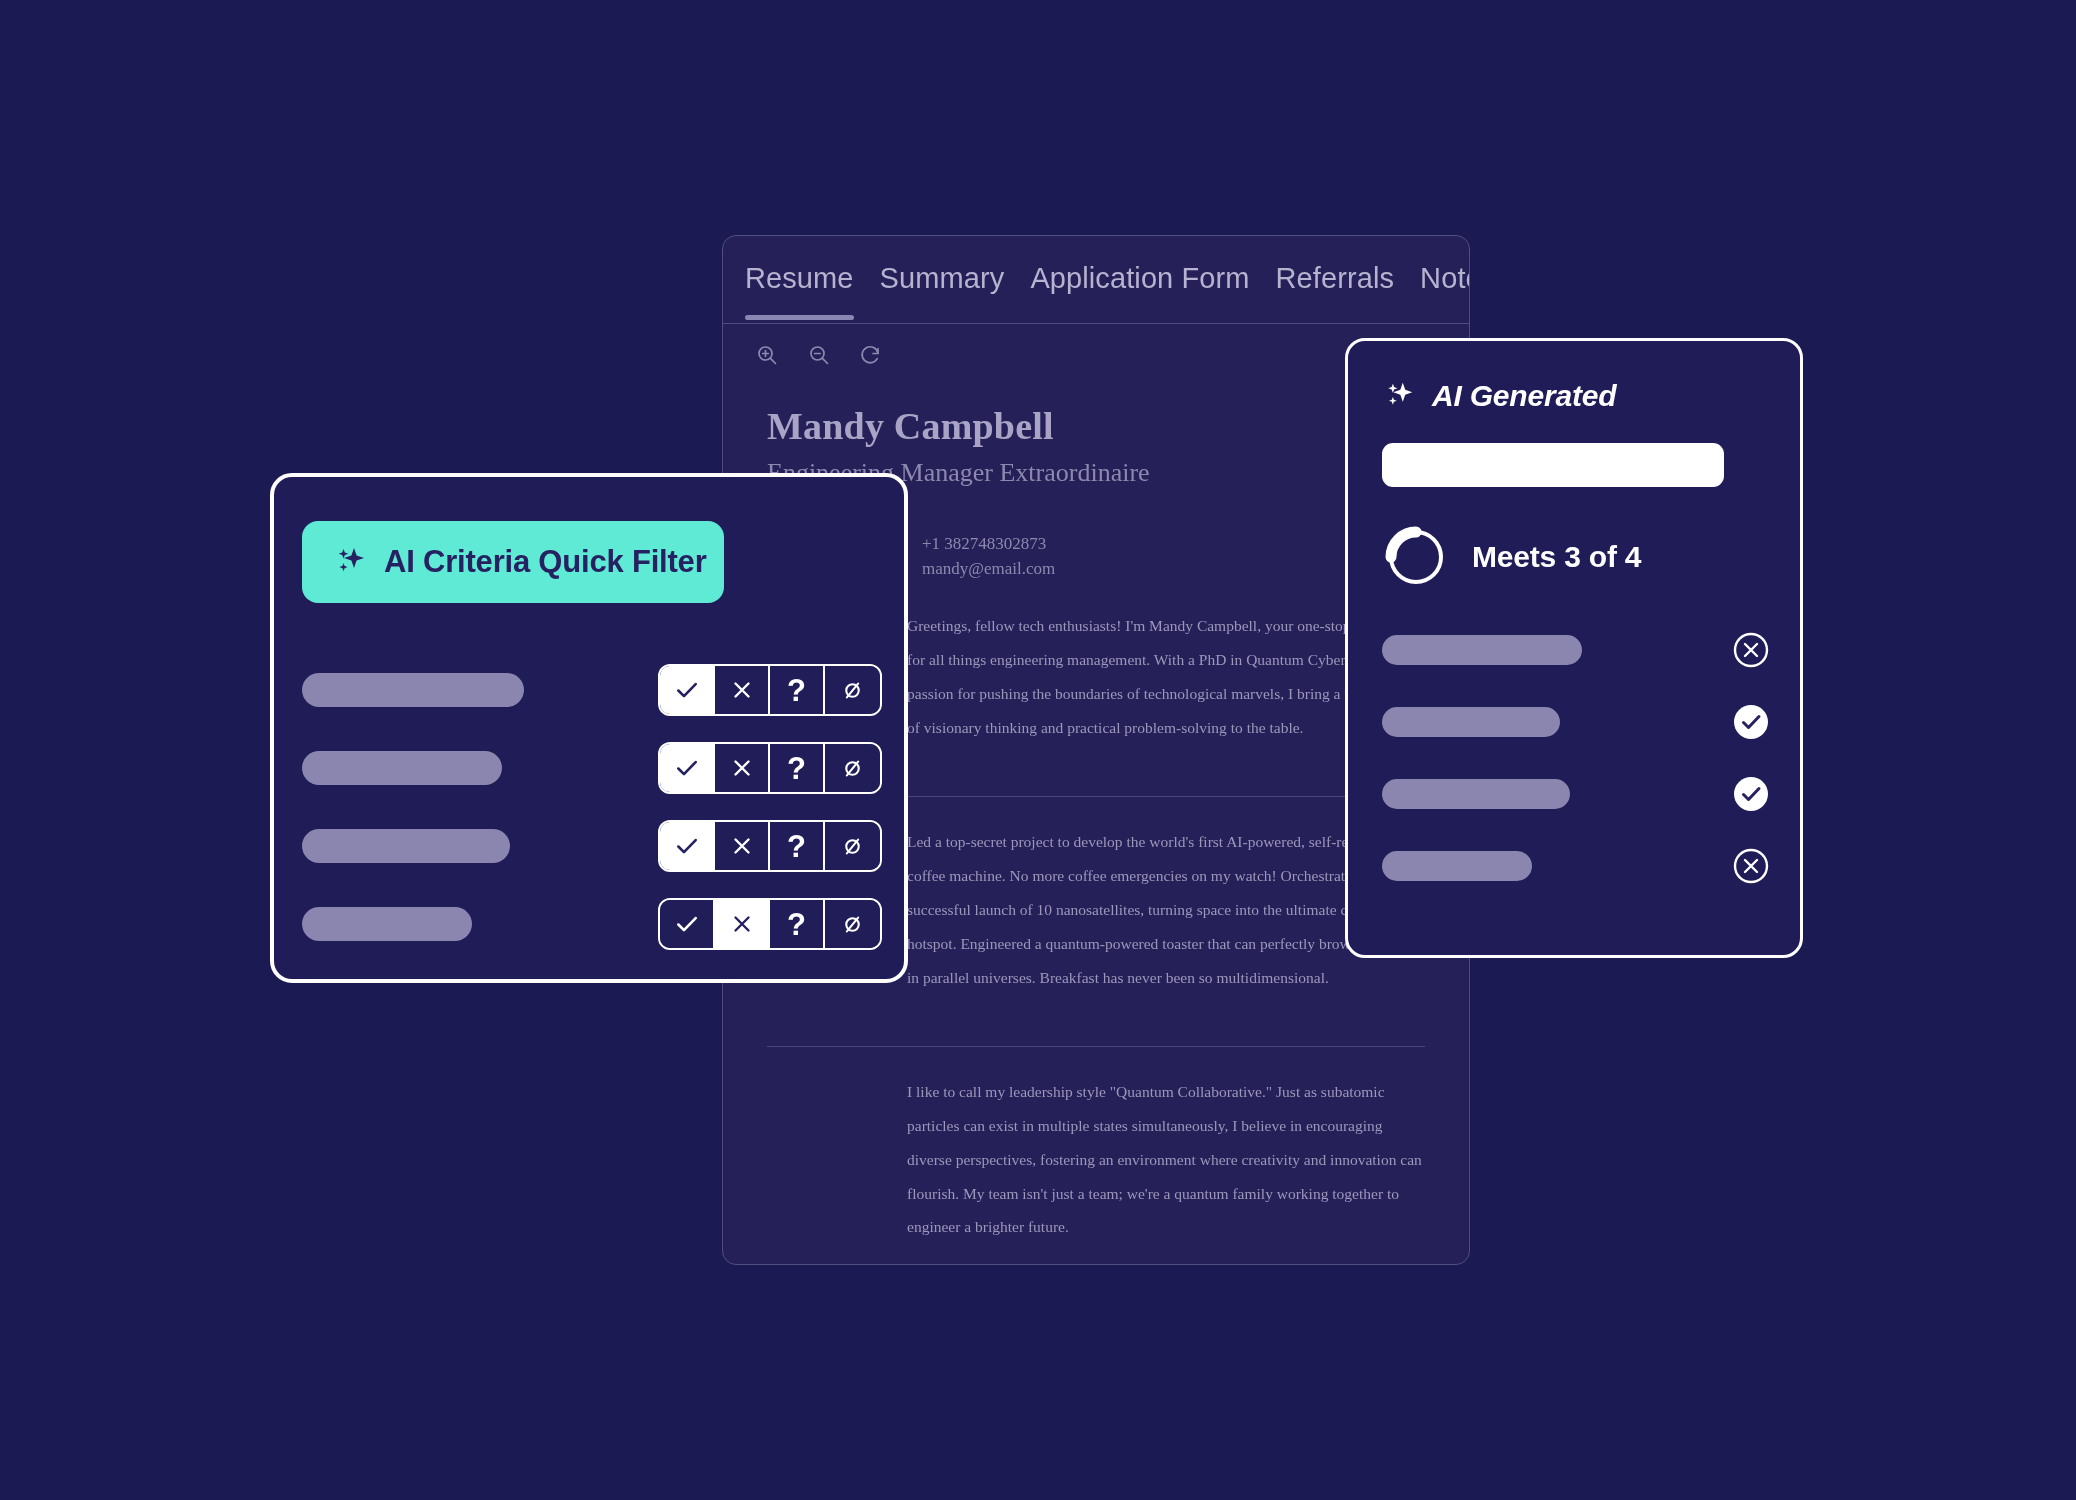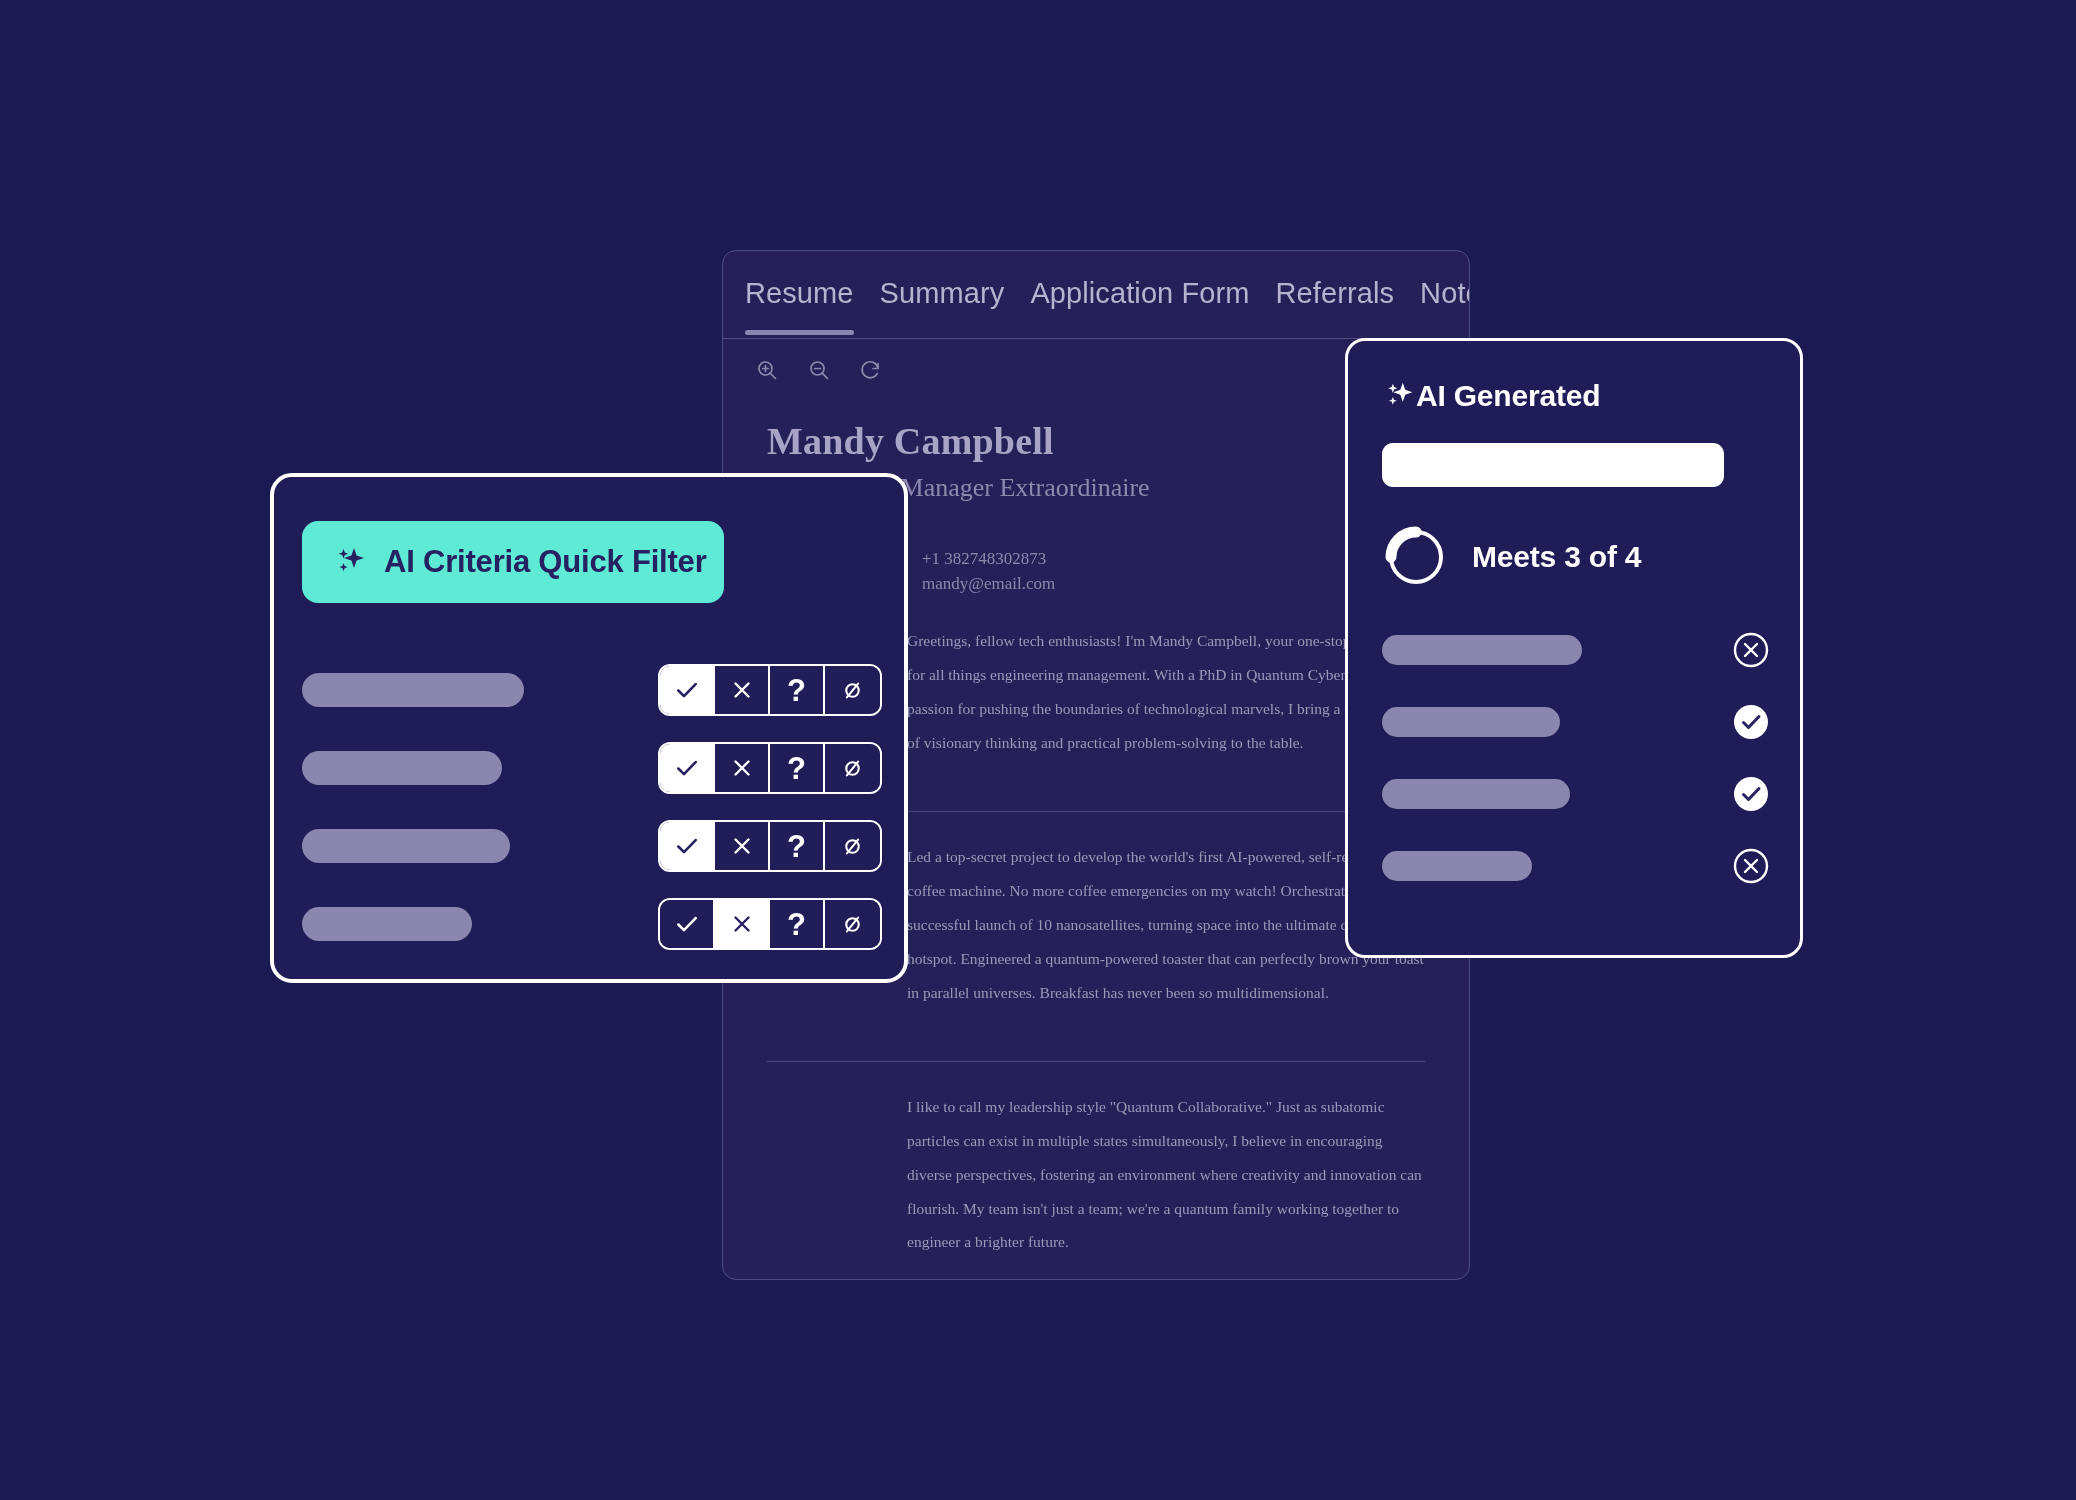--- a/index.html
+++ b/index.html
@@ -11,21 +11,20 @@
   }
   .stage { position: relative; width: 2076px; height: 1500px; }
   .resume-window {
     position: absolute;
     left: 722px; top: 235px;
     width: 748px; height: 1030px;
     background: #252158;
     border: 1.5px solid #514d7e;
     border-radius: 14px;
     overflow: hidden;
-    margin-top: 15px;
   }
   .tabbar {
     position: relative;
     height: 88px;
     padding: 0 22px;
     display: flex; align-items: center; gap: 26px;
     border-bottom: 1.5px solid #514d7e;
   }
   .tab {
     font-size: 29px;
@@ -147,22 +146,23 @@
   
   .ai-panel {
     position: absolute;
     left: 1345px; top: 338px;
     width: 458px; height: 620px;
     background: #201c57;
     border: 3px solid #ffffff;
     border-radius: 20px;
   }
   .ai-head {
-    display: flex; align-items: center; 
+    display: flex; align-items: center; gap: 16px;
     padding: 38px 0 0 34px;
+    font-style: italic;
   }
   .sparkle-light { width: 34px; height: 34px; flex: 0 0 34px; }
   .ai-title { font-size: 30px; font-weight: bold; color: #ffffff; letter-spacing: -0.2px; }
   .ai-input {
     margin: 30px 0 0 34px;
     width: 342px; height: 44px;
     background: #ffffff;
     border-radius: 11px;
   }
   .ai-meets {

